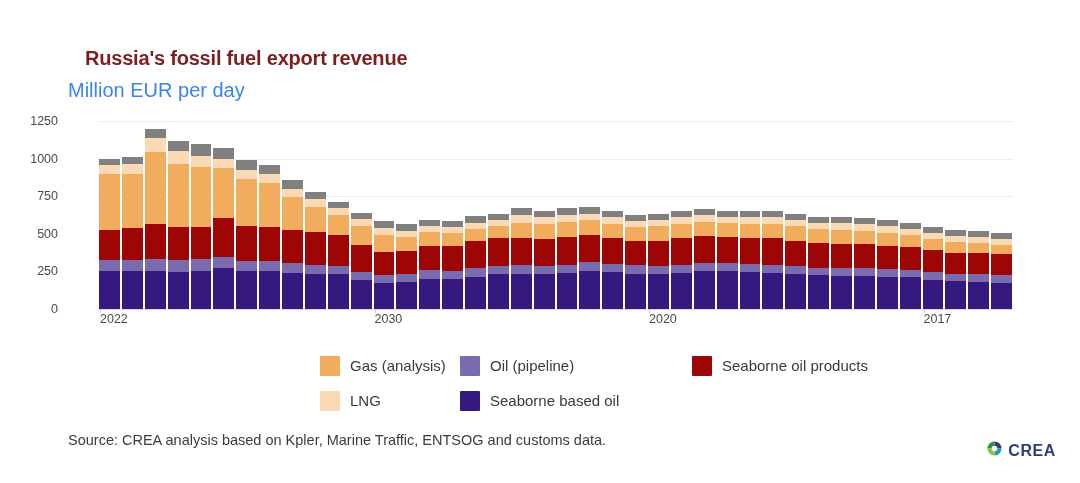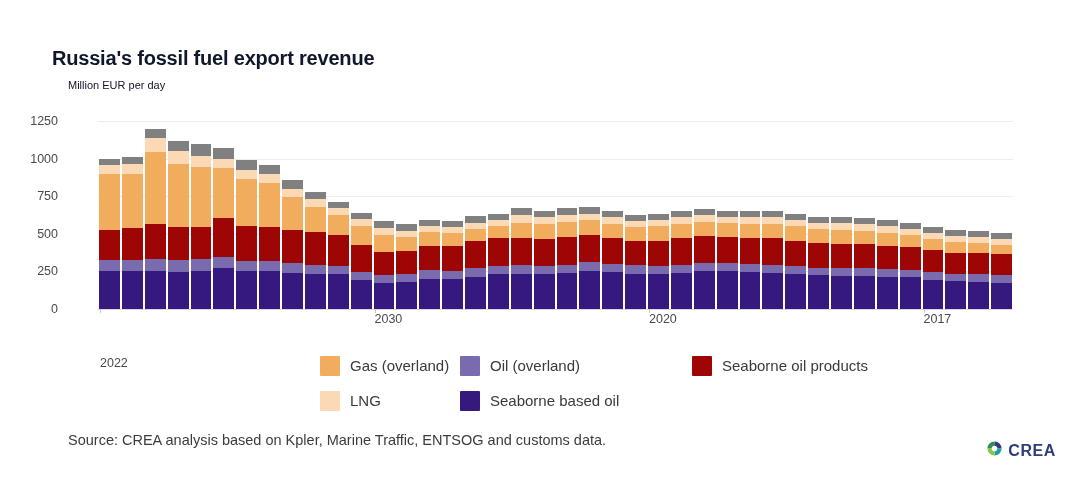--- a/index.html
+++ b/index.html
@@ -7,28 +7,28 @@
   body {
     width: 1080px; height: 483px;
     background: #ffffff;
     font-family: "Liberation Sans", sans-serif;
     overflow: hidden;
     position: relative;
   }
   .page { position: absolute; inset: 0; }
 
   .title {
-    position: absolute; left: 52px; top: 47px;
+    position: absolute; left: 85px; top: 47px;
     font-size: 20px; font-weight: bold;
-    color: #0f172a; letter-spacing: -0.2px;
+    color: #7f1d1d; letter-spacing: -0.2px;
     white-space: nowrap;
   }
   .subtitle {
     position: absolute; left: 68px; top: 79px;
-    font-size: 11px; color: #0f172a;
+    font-size: 20px; color: #3b82f6;
     white-space: nowrap;
   }
 
   
   .plot-wrap {
     position: absolute;
     left: 98px; top: 121px;
     width: 915px; height: 188px;
   }
   .plot-bg { position: absolute; inset: 0; background: #ffffff; }
@@ -448,37 +448,37 @@
           <div class="seg" style="height: 21.056px; background: rgb(158, 6, 6);"></div>
           <div class="seg" style="height: 7.52px; background: rgb(122, 106, 174);"></div>
           <div class="seg" style="height: 26.32px; background: rgb(54, 25, 127);"></div>
         </div>
       </div>
     <div class="axis-baseline"></div>
   </div>
 
   <div class="xaxis" id="xaxis">
       <div class="xtickmark" style="left: 2px;"></div>
-      <div class="xtick" style="left: 2px; margin-top: 44px;">2022</div>
+      <div class="xtick" style="left: 2px;">2022</div>
       <div class="xtickmark" style="left: 276.5px;"></div>
       <div class="xtick" style="left: 276.5px;">2030</div>
       <div class="xtickmark" style="left: 551px;"></div>
       <div class="xtick" style="left: 551px;">2020</div>
       <div class="xtickmark" style="left: 825.5px;"></div>
       <div class="xtick" style="left: 825.5px;">2017</div>
     </div>
 
   <div class="legend" id="legend">
       <div class="legend-item">
         <span class="swatch" style="background: rgb(242, 172, 94);"></span>
-        <span class="legend-label">Gas (overland)</span>
+        <span class="legend-label">Gas (analysis)</span>
       </div>
       <div class="legend-item">
         <span class="swatch" style="background: rgb(122, 106, 174);"></span>
-        <span class="legend-label">Oil (overland)</span>
+        <span class="legend-label">Oil (pipeline)</span>
       </div>
       <div class="legend-item">
         <span class="swatch" style="background: rgb(158, 6, 6);"></span>
         <span class="legend-label">Seaborne oil products</span>
       </div>
       <div class="legend-item">
         <span class="swatch" style="background: rgb(250, 217, 180);"></span>
         <span class="legend-label">LNG</span>
       </div>
       <div class="legend-item">

